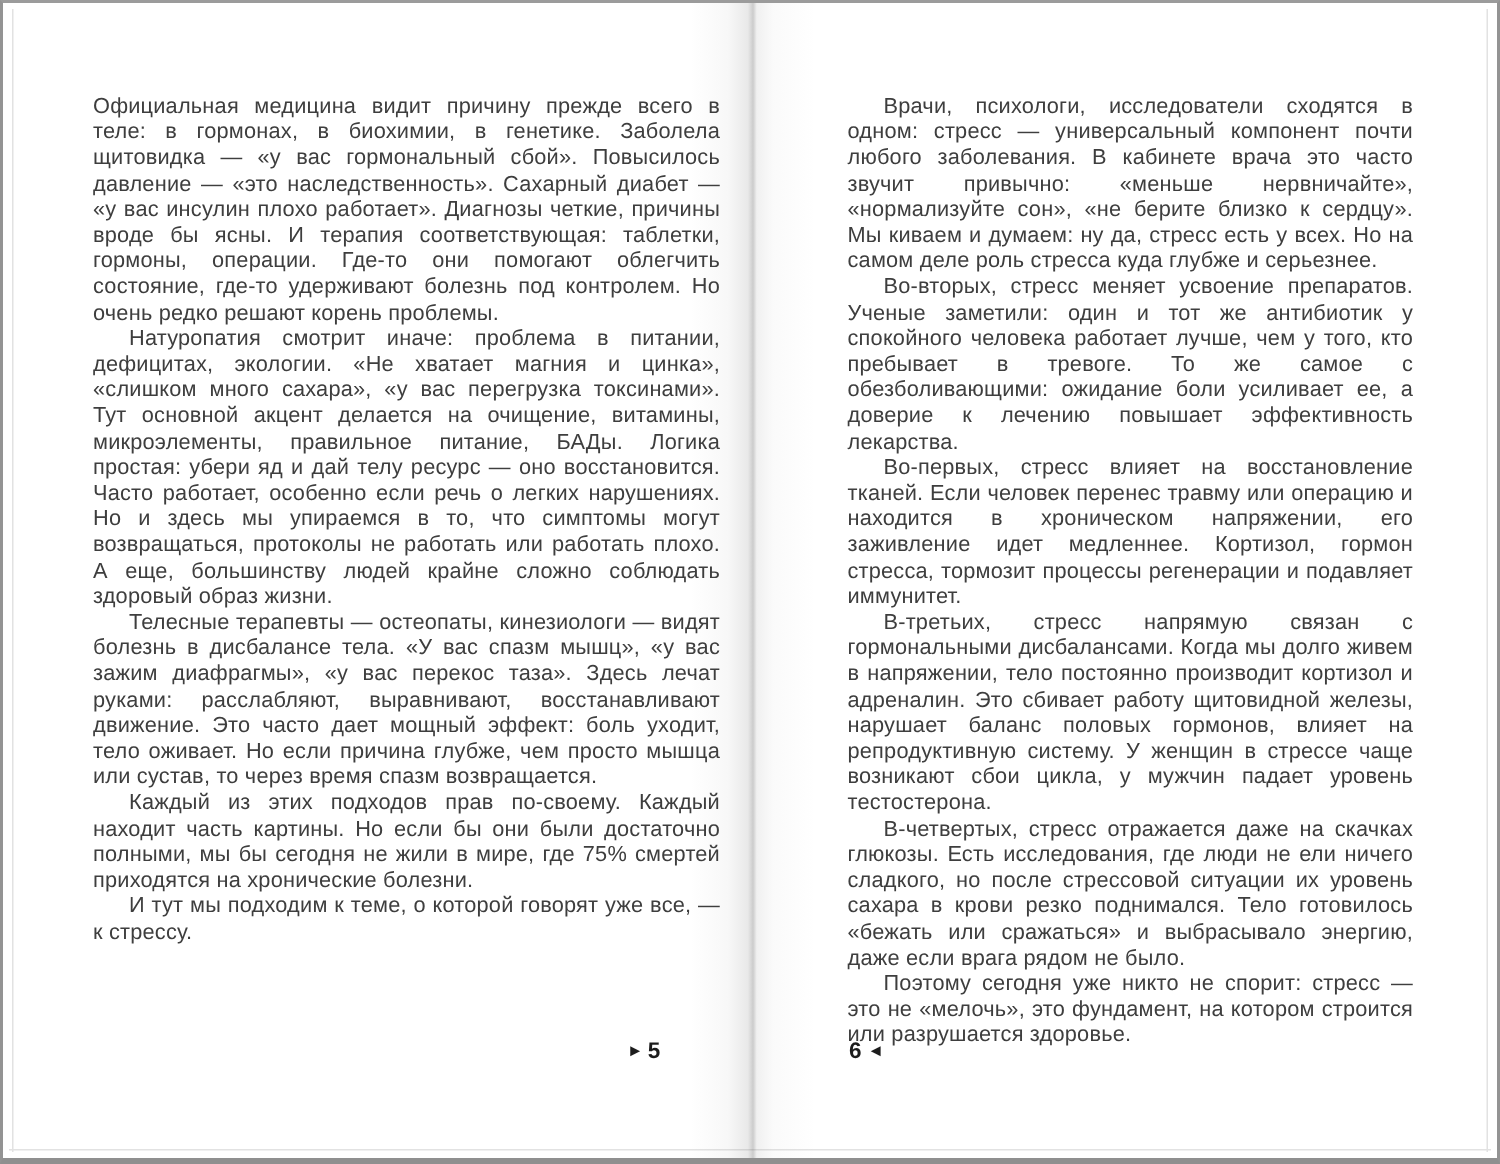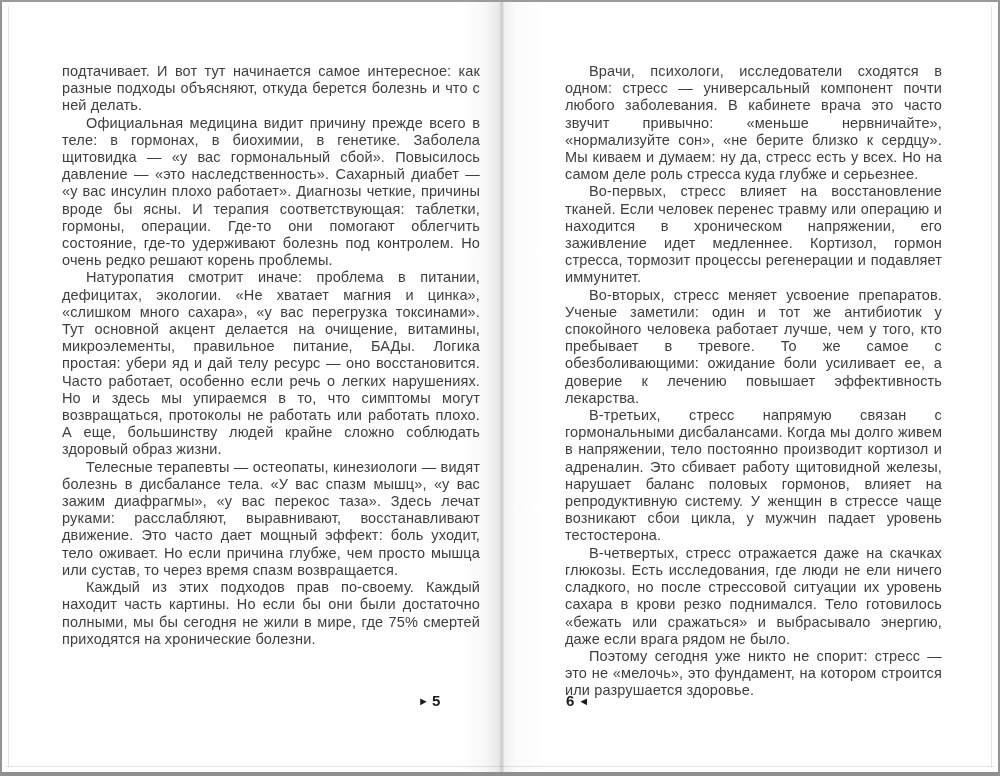--- a/index.html
+++ b/index.html
@@ -81,31 +81,31 @@
 <body>
 
 <div class="spread">
   <div class="stack-line stack-left"></div>
   <div class="stack-line stack-right"></div>
   <div class="stack-line stack-bottom"></div>
 
   <div class="gutter"></div>
 
   <div class="page page-left">
-      <p class="para">подтачивает. И вот тут начинается самое интересное: как разные подходы объясняют, откуда берется болезнь и что с ней делать.</p>
       <p class="para">Официальная медицина видит причину прежде всего в теле: в гормонах, в биохимии, в генетике. Заболела щитовидка — «у вас гормональный сбой». Повысилось давление — «это наследственность». Сахарный диабет — «у вас инсулин плохо работает». Диагнозы четкие, причины вроде бы ясны. И терапия соответствующая: таблетки, гормоны, операции. Где-то они помогают облегчить состояние, где-то удерживают болезнь под контролем. Но очень редко решают корень проблемы.</p>
       <p class="para">Натуропатия смотрит иначе: проблема в питании, дефицитах, экологии. «Не хватает магния и цинка», «слишком много сахара», «у вас перегрузка токсинами». Тут основной акцент делается на очищение, витамины, микроэлементы, правильное питание, БАДы. Логика простая: убери яд и дай телу ресурс — оно восстановится. Часто работает, особенно если речь о легких нарушениях. Но и здесь мы упираемся в то, что симптомы могут возвращаться, протоколы не работать или работать плохо. А еще, большинству людей крайне сложно соблюдать здоровый образ жизни.</p>
       <p class="para">Телесные терапевты — остеопаты, кинезиологи — видят болезнь в дисбалансе тела. «У вас спазм мышц», «у вас зажим диафрагмы», «у вас перекос таза». Здесь лечат руками: расслабляют, выравнивают, восстанавливают движение. Это часто дает мощный эффект: боль уходит, тело оживает. Но если причина глубже, чем просто мышца или сустав, то через время спазм возвращается.</p>
       <p class="para">Каждый из этих подходов прав по-своему. Каждый находит часть картины. Но если бы они были достаточно полными, мы бы сегодня не жили в мире, где 75% смертей приходятся на хронические болезни.</p>
+      <p class="para">И тут мы подходим к теме, о которой говорят уже все, — к стрессу.</p>
     </div>
 
   <div class="page page-right">
       <p class="para">Врачи, психологи, исследователи сходятся в одном: стресс — универсальный компонент почти любого заболевания. В кабинете врача это часто звучит привычно: «меньше нервничайте», «нормализуйте сон», «не берите близко к сердцу». Мы киваем и думаем: ну да, стресс есть у всех. Но на самом деле роль стресса куда глубже и серьезнее.</p>
+      <p class="para">Во-вторых, стресс меняет усвоение препаратов. Ученые заметили: один и тот же антибиотик у спокойного человека работает лучше, чем у того, кто пребывает в тревоге. То же самое с обезболивающими: ожидание боли усиливает ее, а доверие к лечению повышает эффективность лекарства.</p>
       <p class="para">Во-первых, стресс влияет на восстановление тканей. Если человек перенес травму или операцию и находится в хроническом напряжении, его заживление идет медленнее. Кортизол, гормон стресса, тормозит процессы регенерации и подавляет иммунитет.</p>
-      <p class="para">Во-вторых, стресс меняет усвоение препаратов. Ученые заметили: один и тот же антибиотик у спокойного человека работает лучше, чем у того, кто пребывает в тревоге. То же самое с обезболивающими: ожидание боли усиливает ее, а доверие к лечению повышает эффективность лекарства.</p>
       <p class="para">В-третьих, стресс напрямую связан с гормональными дисбалансами. Когда мы долго живем в напряжении, тело постоянно производит кортизол и адреналин. Это сбивает работу щитовидной железы, нарушает баланс половых гормонов, влияет на репродуктивную систему. У женщин в стрессе чаще возникают сбои цикла, у мужчин падает уровень тестостерона.</p>
       <p class="para">В-четвертых, стресс отражается даже на скачках глюкозы. Есть исследования, где люди не ели ничего сладкого, но после стрессовой ситуации их уровень сахара в крови резко поднимался. Тело готовилось «бежать или сражаться» и выбрасывало энергию, даже если врага рядом не было.</p>
       <p class="para">Поэтому сегодня уже никто не спорит: стресс — это не «мелочь», это фундамент, на котором строится или разрушается здоровье.</p>
     </div>
 
   <div class="pagenum pagenum-left">
     <span class="marker">►</span><span class="num">5</span>
   </div>
 
   <div class="pagenum pagenum-right">

